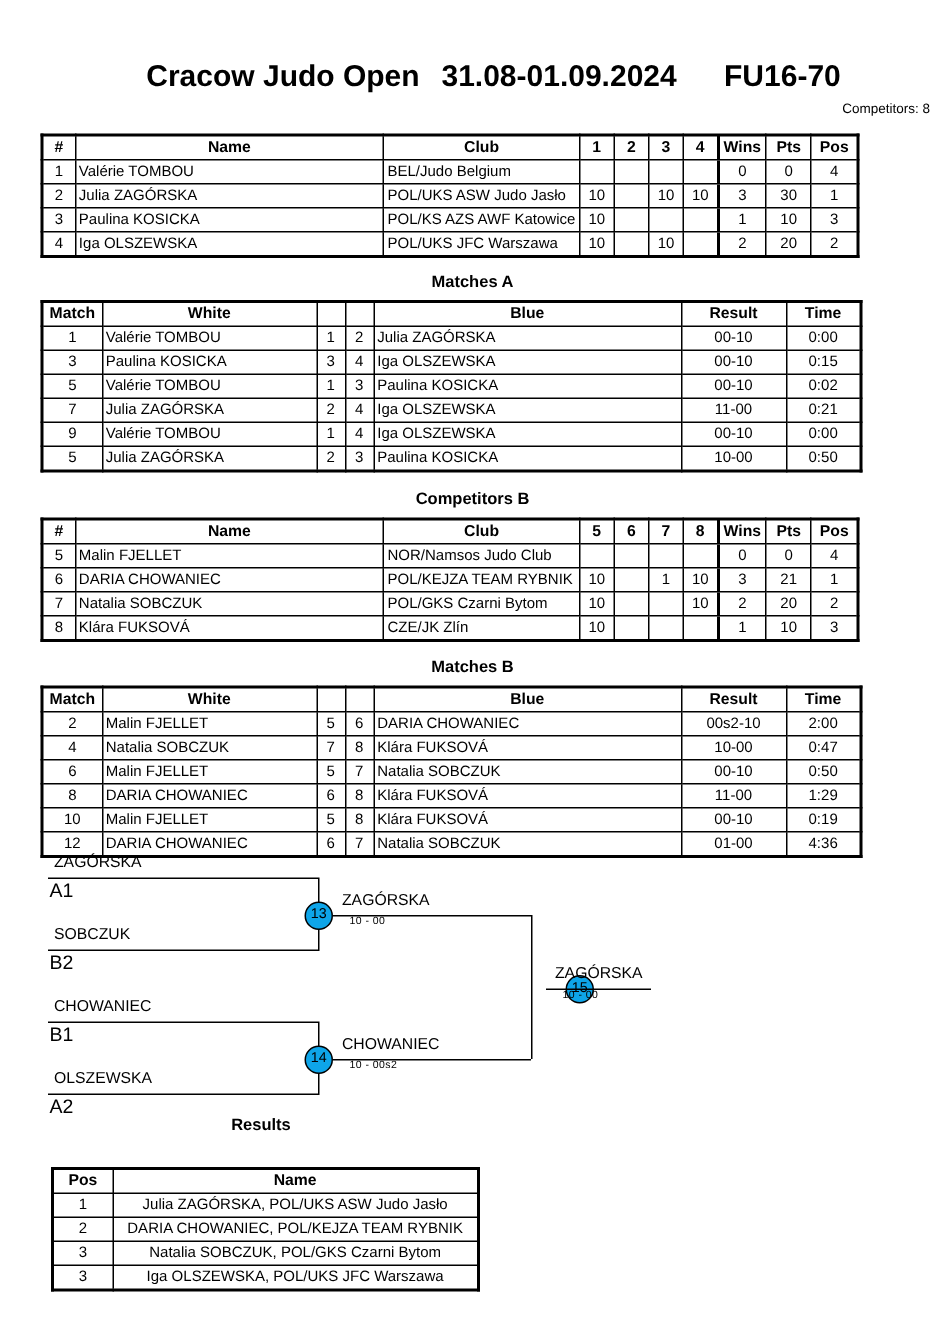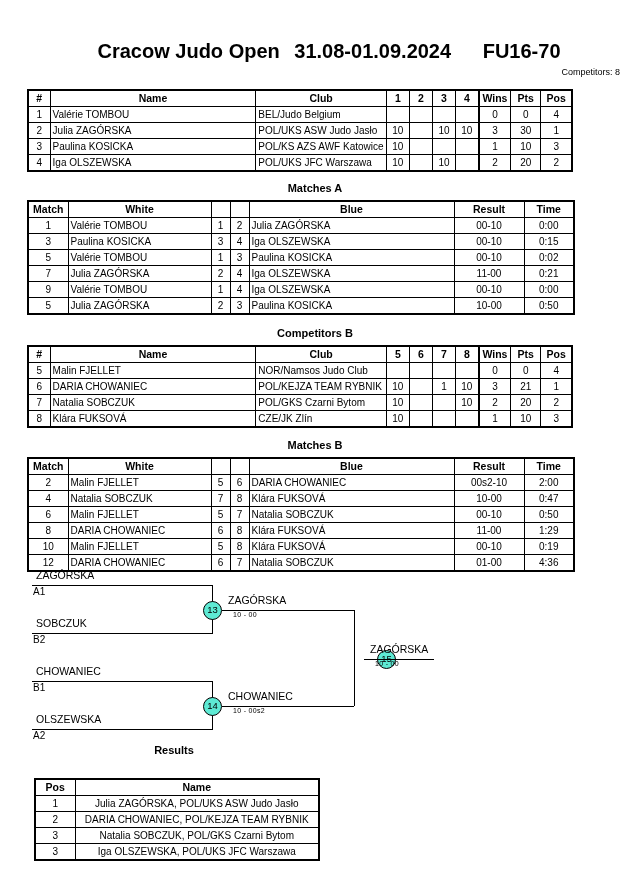--- a/index.html
+++ b/index.html
@@ -118,30 +118,30 @@
   .h { height: 1px; }
   .v { width: 1px; }
 
   .slot-name {
     position: absolute;
     font-size: 10.5px;
     white-space: nowrap;
   }
   .slot-seed {
     position: absolute;
-    font-size: 10px;
+    font-size: 13px;
     white-space: nowrap;
   }
   .node-num {
     position: absolute;
     width: 17px;
     height: 17px;
     border: 1px solid #000;
     border-radius: 50%;
-    background: #5eead4;
+    background: #0ea5e9;
     font-size: 9.5px;
     line-height: 16px;
     text-align: center;
   }
   .node-score {
     position: absolute;
     font-size: 7px;
     white-space: nowrap;
     letter-spacing: 0.3px;
   }

